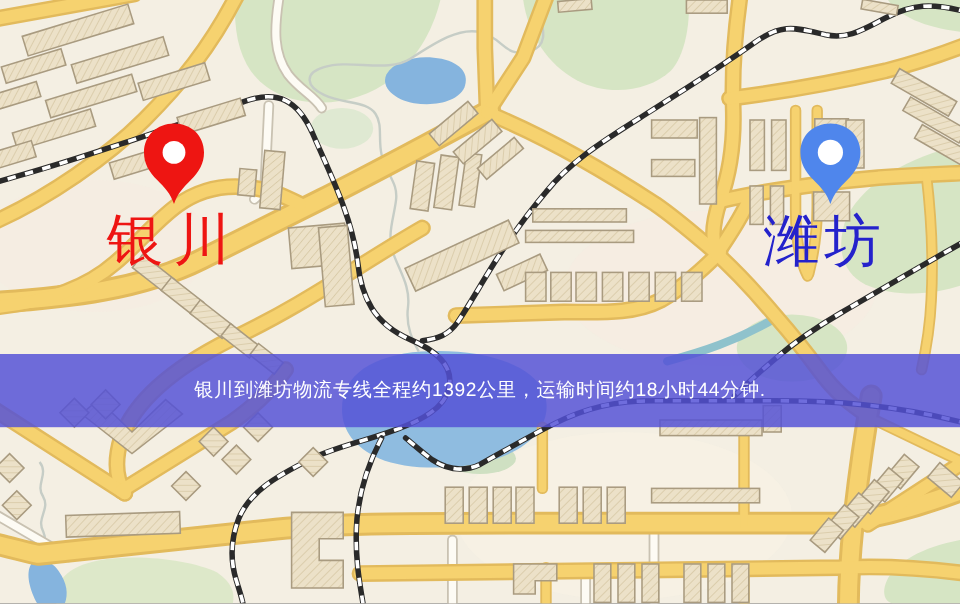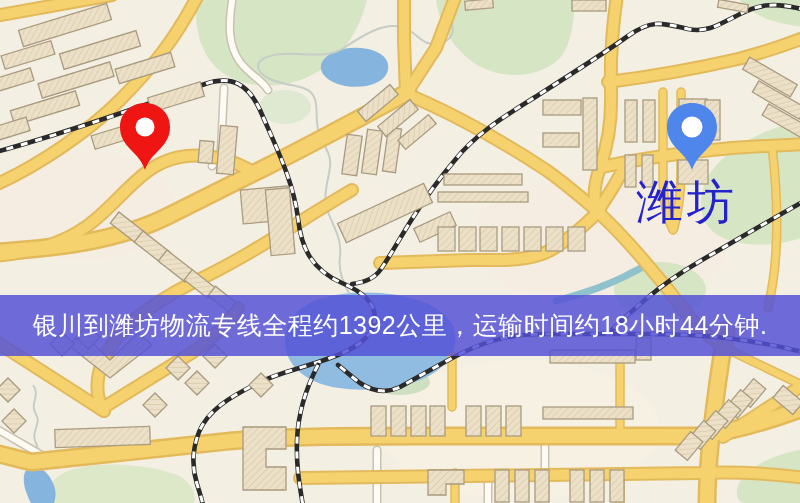--- a/index.html
+++ b/index.html
@@ -14,21 +14,21 @@
   .wc{fill:none;stroke:#c9c2b2;stroke-width:9;stroke-linecap:round;}
   .wf{fill:none;stroke:#fdfbf4;stroke-width:6;stroke-linecap:round;}
   .rail-b{fill:none;stroke:#2a2a2a;stroke-width:4.6;stroke-linecap:round;}
   .rail-w{fill:none;stroke:#ffffff;stroke-width:3;stroke-dasharray:7 8;stroke-linecap:butt;}
   .stream{fill:none;stroke:#c6cdc6;stroke-width:2;}
   .bld{stroke:#a99b80;stroke-width:1.3;}
   .park{fill:#d6e5c4;stroke:none;}
   .water{fill:#8fbce0;stroke:none;}
   .banner{position:absolute;left:0;top:295px;width:800px;height:61px;
     background:rgba(84,81,214,0.84);color:#fff;display:flex;align-items:center;
-    justify-content:center;font-size:25px;letter-spacing:0.5px;white-space:nowrap;}
+    justify-content:center;font-size:16px;letter-spacing:0.5px;white-space:nowrap;}
   .city-label{position:absolute;font-family:"Liberation Serif",serif;font-size:47px;
     line-height:1;white-space:nowrap;text-shadow:0 0 1px rgba(255,255,255,0.3);}
   .label-origin{left:89px;top:178px;color:#ee1512;letter-spacing:9px;}
   .label-dest{left:636px;top:179px;color:#2422cb;letter-spacing:4px;font-family:Liberation Serif, serif;}
 </style>
 </head>
 <body>
 
 <div class="stage">
 
@@ -292,19 +292,20 @@
     <g transform="translate(145,170)">
       <path d="M0,0 C-3,-9 -8,-14 -14,-20 C-21,-27 -25,-34 -25,-43 C-25,-57 -14,-67 0,-67 C14,-67 25,-57 25,-43 C25,-34 21,-27 14,-20 C8,-14 3,-9 0,0 Z" fill="#ee1512"></path>
       <circle cx="0" cy="-43" r="9.5" fill="#ffffff"></circle>
     </g>
     <g transform="translate(692,170)">
       <path d="M0,0 C-3,-9 -8,-14 -14,-20 C-21,-27 -25,-34 -25,-43 C-25,-57 -14,-67 0,-67 C14,-67 25,-57 25,-43 C25,-34 21,-27 14,-20 C8,-14 3,-9 0,0 Z" fill="#4f86ec"></path>
       <circle cx="0" cy="-43" r="10.5" fill="#ffffff"></circle>
     </g>
   </svg>
 
+  <div class="city-label label-origin">银川</div>
   <div class="city-label label-dest">潍坊</div>
 
   <div class="banner">
     <span>银川到潍坊物流专线全程约1392公里，运输时间约18小时44分钟.</span>
   </div>
 
 </div>
 
 </body></html>

